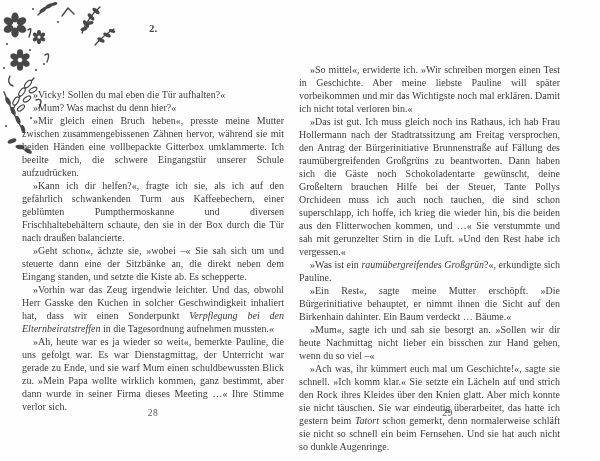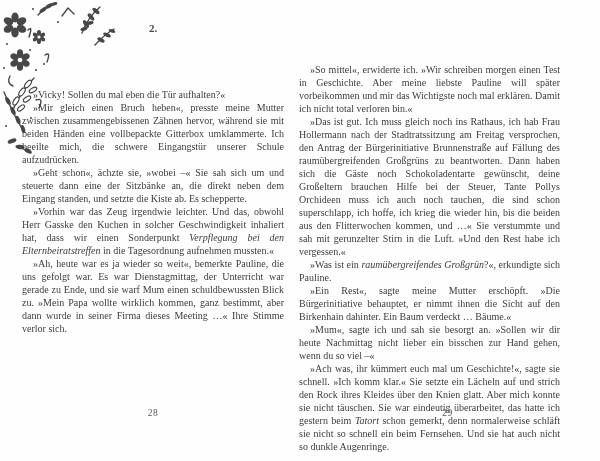--- a/index.html
+++ b/index.html
@@ -126,21 +126,23 @@
       <circle cx="36" cy="70" r="1"></circle>
       <circle cx="31" cy="118" r="1"></circle>
       <circle cx="6" cy="126" r="1"></circle>
     </g>
   </svg>
 
   <div class="chapter-heading">2.</div>
 
   <div class="body-text left" id="left-paragraphs">
       <p class="para"><span>»Vicky! Sollen du mal eben die Tür aufhalten?«</span></p>
+      <p class="para"><span>»Mum? Was machst du denn hier?«</span></p>
       <p class="para"><span>»Mir gleich einen Bruch heben«, presste meine Mutter zwischen zusammengebissenen Zähnen hervor, während sie mit beiden Händen eine vollbepackte Gitterbox umklammerte. Ich beeilte mich, die schwere Eingangstür unserer Schule aufzudrücken.</span></p>
+      <p class="para"><span>»Kann ich dir helfen?«, fragte ich sie, als ich auf den gefährlich schwankenden Turm aus Kaffeebechern, einer geblümten Pumpthermoskanne und diversen Frischhaltebehältern schaute, den sie in der Box durch die Tür nach draußen balancierte.</span></p>
       <p class="para"><span>»Geht schon«, ächzte sie, »wobei –« Sie sah sich um und steuerte dann eine der Sitzbänke an, die direkt neben dem Eingang standen, und setzte die Kiste ab. Es schepperte.</span></p>
       <p class="para"><span>»Vorhin war das Zeug irgendwie leichter. Und das, obwohl Herr Gasske den Kuchen in solcher Geschwindigkeit inhaliert hat, dass wir einen Sonderpunkt </span><em>Verpflegung bei den Elternbeiratstreffen</em><span> in die Tagesordnung aufnehmen mussten.«</span></p>
       <p class="para"><span>»Ah, heute war es ja wieder so weit«, bemerkte Pauline, die uns gefolgt war. Es war Dienstagmittag, der Unterricht war gerade zu Ende, und sie warf Mum einen schuldbewussten Blick zu. »Mein Papa wollte wirklich kommen, ganz bestimmt, aber dann wurde in seiner Firma dieses Meeting …« Ihre Stimme verlor sich.</span></p>
     </div>
 
   <div class="page-number left">28</div>
 
   <div class="body-text right" id="right-paragraphs">
       <p class="para"><span>»So mittel«, erwiderte ich. »Wir schreiben morgen einen Test in Geschichte. Aber meine liebste Pauline will später vorbeikommen und mir das Wichtigste noch mal erklären. Damit ich nicht total verloren bin.«</span></p>
       <p class="para"><span>»Das ist gut. Ich muss gleich noch ins Rathaus, ich hab Frau Hollermann nach der Stadtratssitzung am Freitag versprochen, den Antrag der Bürgerinitiative Brunnenstraße auf Fällung des raumübergreifenden Großgrüns zu beantworten. Dann haben sich die Gäste noch Schokoladentarte gewünscht, deine Großeltern brauchen Hilfe bei der Steuer, Tante Pollys Orchideen muss ich auch noch tauchen, die sind schon superschlapp, ich hoffe, ich krieg die wieder hin, bis die beiden aus den Flitterwochen kommen, und …« Sie verstummte und sah mit gerunzelter Stirn in die Luft. »Und den Rest habe ich vergessen.«</span></p>

